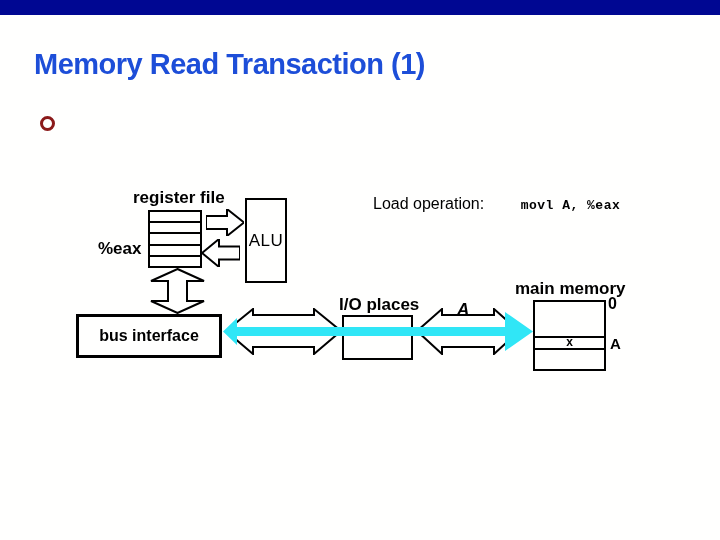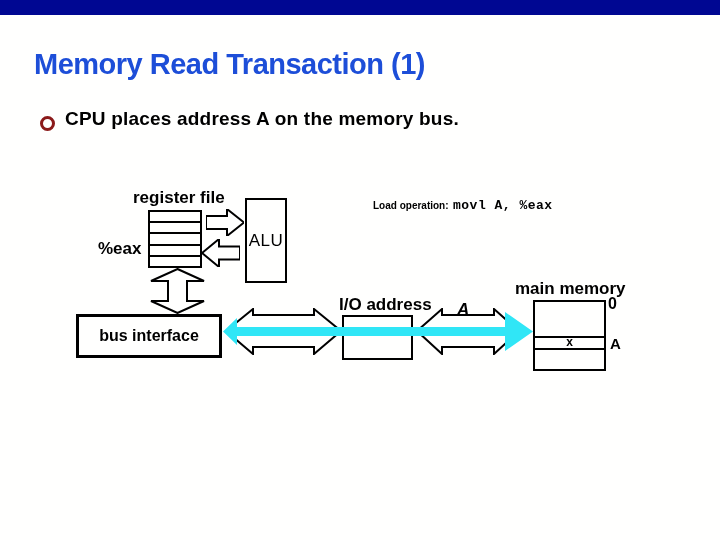--- a/index.html
+++ b/index.html
@@ -15,39 +15,38 @@
   .rf-row{flex:1;}
   .rf-row + .rf-row{border-top:2px solid #000;}
   .eax-label{left:98px;top:239px;width:45px;text-align:left;}
   .alu-box{left:245px;top:198px;width:42px;height:85px;display:flex;align-items:center;justify-content:center;font-size:17px;font-weight:400;letter-spacing:.5px;}
   .businterface-box{left:76px;top:314px;width:146px;height:44px;border-width:3px;display:flex;align-items:center;justify-content:center;font-size:16px;font-weight:700;}
   .iobridge-box{left:342px;top:315px;width:71px;height:45px;}
   .mainmemory-box{left:533px;top:300px;width:73px;height:71px;}
   .mem-line{position:absolute;left:0;width:100%;height:2px;background:#000;}
   .mem-cell-value{position:absolute;left:0;top:34px;width:100%;height:12px;line-height:12px;text-align:center;font-size:12px;font-weight:700;}
   .load-op{position:absolute;left:373px;top:195px;white-space:nowrap;}
-  .load-op .lbl{font-size:10px;font-weight:700;}
-  .load-op .code{font-family:"Liberation Mono",monospace;font-size:13px;font-weight:700;letter-spacing:.5px;}
+  .load-op .lbl{font-size:16px;font-weight:400;}
+  .load-op .code{font-family:"Liberation Mono",monospace;font-size:13px;font-weight:700;letter-spacing:.5px;margin-left:32px;}
   .arrow{position:absolute;}
   .cyan-arrow{z-index:5;}
   .bus-a-label{position:absolute;left:457px;top:300px;font-size:17px;font-weight:700;font-style:italic;}
   .mem-0{left:608px;top:295px;font-size:16px;}
   .mem-a{left:610px;top:335px;font-size:15px;}
 </style>
 </head>
 <body>
 
 <div class="slide">
 
   <div class="top-bar" style="background-color: rgb(0, 7, 146);"></div>
 
   <h1 class="title">Memory Read Transaction (1)</h1>
 
   <span class="bullet-circle" style="border-color: rgb(139, 26, 26);"></span>
-  <span class="bullet-text">CPU places address A on the memory bus.</span>
 
   <div>
 
     <span class="dlabel" style="left:133px;top:188px;">register file</span>
     <div class="box regfile-box">
       <div class="rf-row"></div>
       <div class="rf-row"></div>
       <div class="rf-row"></div>
       <div class="rf-row"></div>
       <div class="rf-row"></div>
@@ -76,21 +75,21 @@
     </svg>
 
     <div class="box businterface-box">
       <span>bus interface</span>
     </div>
 
     <svg class="arrow" style="left:225px;top:308px;" width="117" height="47">
       <polygon points="1,23 28,1 28,7 89,7 89,1 116,23 89,46 89,39 28,39 28,46" fill="#fffffe" stroke="#000" stroke-width="2"></polygon>
     </svg>
 
-    <span class="dlabel" style="left:339px;top:295px;">I/O address</span>
+    <span class="dlabel" style="left:339px;top:295px;">I/O places</span>
     <div class="box iobridge-box"></div>
 
     <svg class="arrow" style="left:416px;top:308px;" width="104" height="47">
       <polygon points="1,23 26,1 26,7 78,7 78,1 103,23 78,46 78,39 26,39 26,46" fill="#fffffe" stroke="#000" stroke-width="2"></polygon>
     </svg>
 
     <svg class="arrow cyan-arrow" style="left:223px;top:311px;" width="310" height="41">
       <polygon points="0,20.5 14,7 14,16 282,16 282,1 310,20.5 282,40 282,25 14,25 14,34" fill="#30E6F6"></polygon>
     </svg>
 

